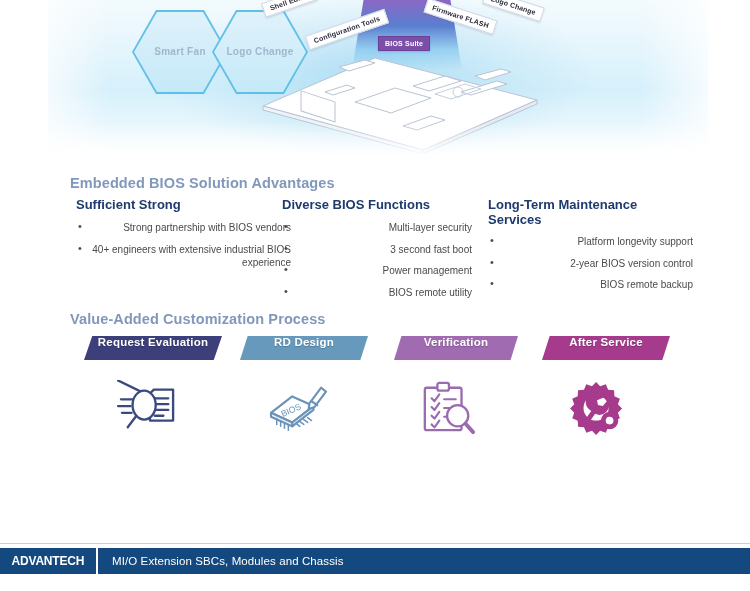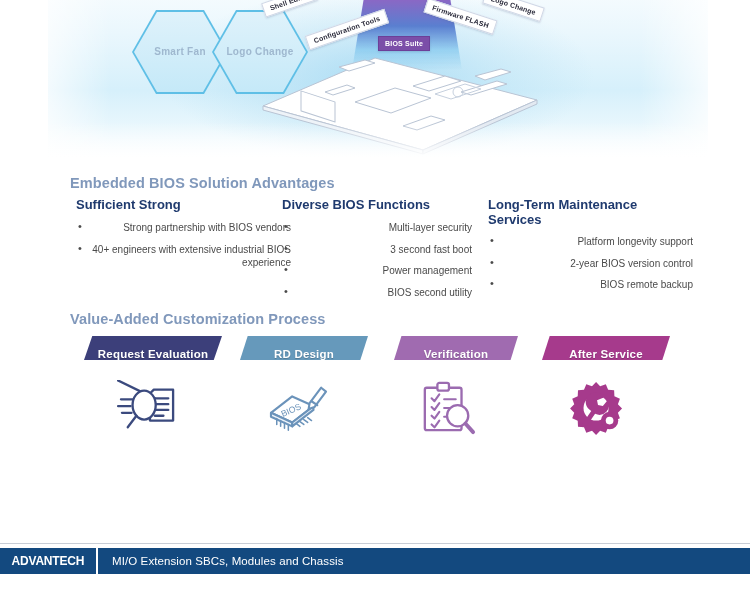--- a/index.html
+++ b/index.html
@@ -124,21 +124,21 @@
   .chev-i{
     position:absolute;top:0;width:168px;height:120px;
     display:flex;align-items:flex-end;justify-content:center;
     padding-bottom:18px;box-sizing:border-box;
     z-index:3;
   }
   .chev-icon{width:62px;height:56px;}
 
   .ribbon{
     position:absolute;top:2px;height:24px;
-    display:flex;align-items:flex-end;justify-content:center;
+    display:flex;align-items:flex-start;justify-content:center;
     clip-path:polygon(6% 0%, 100% 0%, 94% 100%, 0% 100%);
     z-index:4;
   }
   .ribbon span{
     color:#ffffff;font-size:11.5px;font-weight:bold;letter-spacing:.2px;
     text-shadow:0 1px 1px rgba(0,0,0,.22);
   }
 
   
   .footer-rule{
@@ -221,21 +221,21 @@
       <li>40+ engineers with extensive industrial BIOS experience</li>
     </ul>
   </div>
 
   <div class="col" id="col-1">
     <div class="col-h">Diverse BIOS Functions</div>
     <ul>
       <li>Multi-layer security</li>
       <li>3 second fast boot</li>
       <li>Power management</li>
-      <li>BIOS second utility</li>
+      <li>BIOS remote utility</li>
     </ul>
   </div>
 
   <div class="col" id="col-2">
     <div class="col-h">Long-Term Maintenance Services</div>
     <ul>
       <li>Platform longevity support</li>
       <li>2-year BIOS version control</li>
       <li>BIOS remote backup</li>
     </ul>

